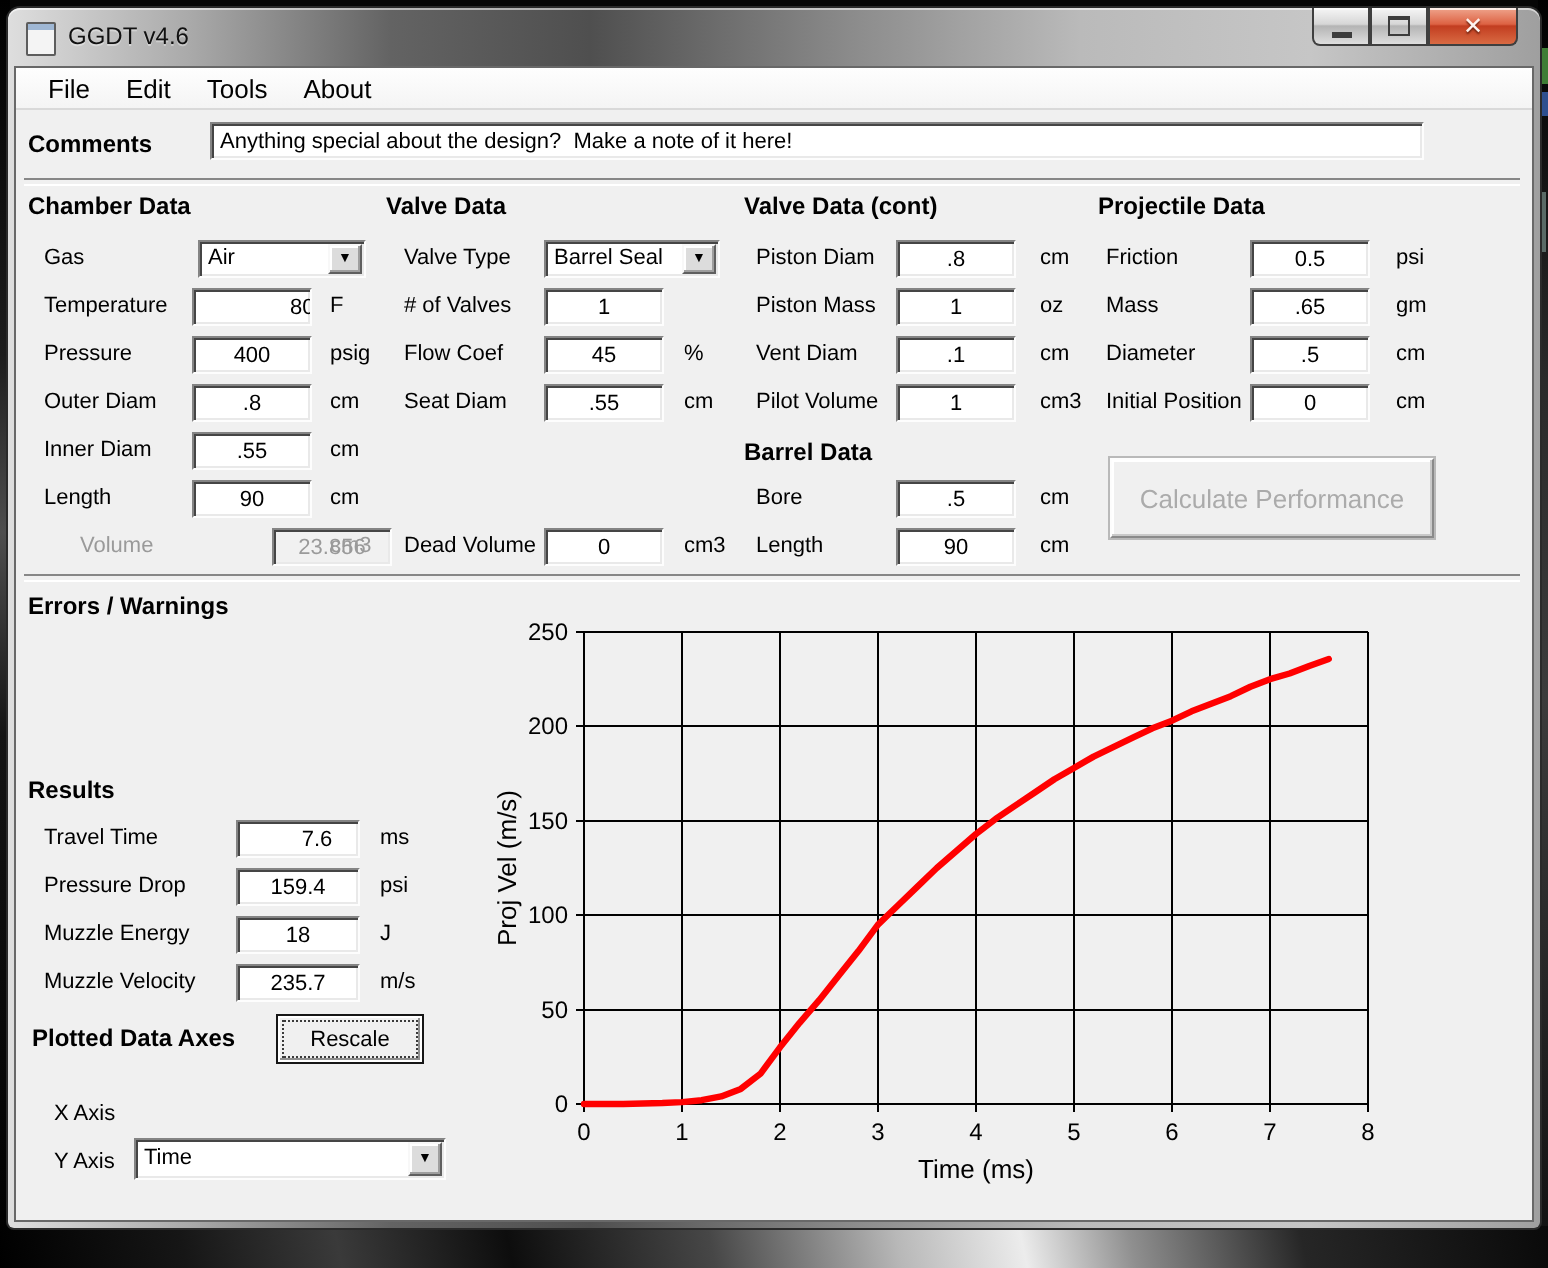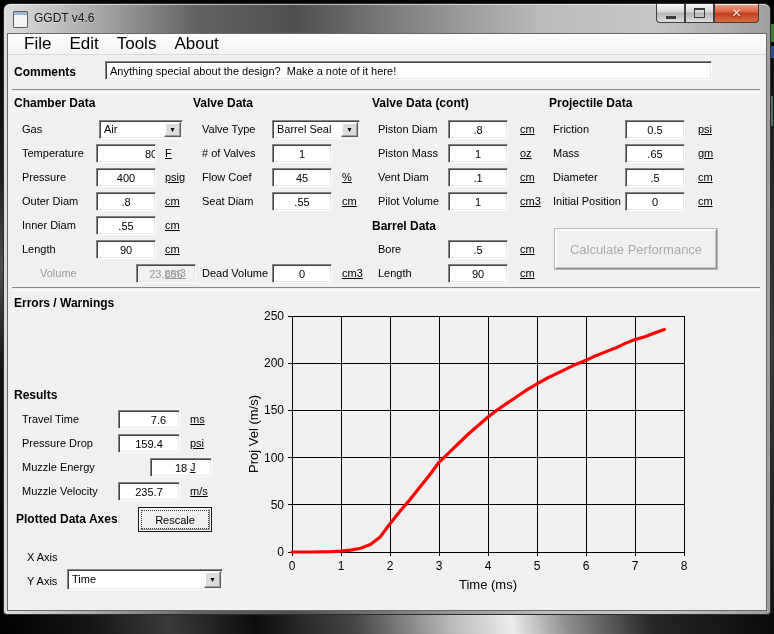--- a/index.html
+++ b/index.html
@@ -63,27 +63,27 @@
   .window-body{
     position:absolute;left:3px;top:29px;right:3px;bottom:3px;
     border:1px solid #686868;background:#f0f0f0;
   }
   .menubar{
     position:absolute;left:0;top:0;right:0;height:20px;
     background:linear-gradient(#fefefe,#f4f4f4);
     border-bottom:1px solid #d9d9d9;
     display:flex;align-items:center;padding-left:7px;
   }
-  .menu-item{font-size:17px;color:#000;padding:2px 9px;cursor:default;text-align:right;}
+  .menu-item{font-size:13px;color:#000;padding:2px 9px;cursor:default;text-align:right;}
   .client{position:absolute;left:0;top:21px;right:0;bottom:0;background:#f0f0f0;}
 
   
   .lbl{position:absolute;font-size:11px;color:#000;white-space:nowrap;}
   .lbl.dis{color:#9a9a9a;margin-left:18px;}
-  .unit{position:absolute;font-size:11px;color:#000;white-space:nowrap;text-decoration:underline;}
+  .unit{position:absolute;font-size:11px;color:#000;white-space:nowrap;}
   .unit.dis{color:#9a9a9a;}
   .grouptitle{position:absolute;font-size:12px;font-weight:bold;color:#000;white-space:nowrap;}
   .tfield{
     position:absolute;box-sizing:border-box;height:19px;width:60px;
     background:#fff;border:1px solid;border-color:#848484 #fdfdfd #fdfdfd #848484;
     box-shadow:inset 1px 1px 0 #454545, inset -1px -1px 0 #e9e9e9;
     font-family:inherit;font-size:11px;color:#000;text-align:center;padding:0;margin:0;
   }
   .tfield.dis{background:#f1f1f1;color:#9a9a9a;margin-left:40px;}
   .combo{
@@ -257,21 +257,21 @@
       <span class="grouptitle" style="left:6px;top:241px">Errors / Warnings</span>
 
       <span class="grouptitle" style="left:6px;top:333px">Results</span>
       <span class="lbl" style="left:14px;top:358px">Travel Time</span>
       <input class="tfield" style="left: 110px; top: 355px; width: 62px; padding-left: 19px;" readonly="" value="7.6">
       <span class="unit" style="left:182px;top:358px">ms</span>
       <span class="lbl" style="left:14px;top:382px">Pressure Drop</span>
       <input class="tfield" style="left: 110px; top: 379px; width: 62px;" readonly="" value="159.4">
       <span class="unit" style="left:182px;top:382px">psi</span>
       <span class="lbl" style="left:14px;top:406px">Muzzle Energy</span>
-      <input class="tfield" style="left: 110px; top: 403px; width: 62px; margin-left: 32px;" readonly="" value="18">
+      <input class="tfield" style="left: 110px; top: 403px; width: 62px;" readonly="" value="18">
       <span class="unit" style="left:182px;top:406px">J</span>
       <span class="lbl" style="left:14px;top:430px">Muzzle Velocity</span>
       <input class="tfield" style="left: 110px; top: 427px; width: 62px;" readonly="" value="235.7">
       <span class="unit" style="left:182px;top:430px">m/s</span>
 
       <span class="grouptitle" style="left:8px;top:457px">Plotted Data Axes</span>
       <button class="btn-rescale" style="left:130px;top:452px;width:74px;height:25px">Rescale</button>
       <span class="lbl" style="left:19px;top:496px">X Axis</span>
       <span class="lbl" style="left:19px;top:520px">Y Axis</span>
       <div class="combo" style="left:59px;top:514px;width:156px;height:21px">

